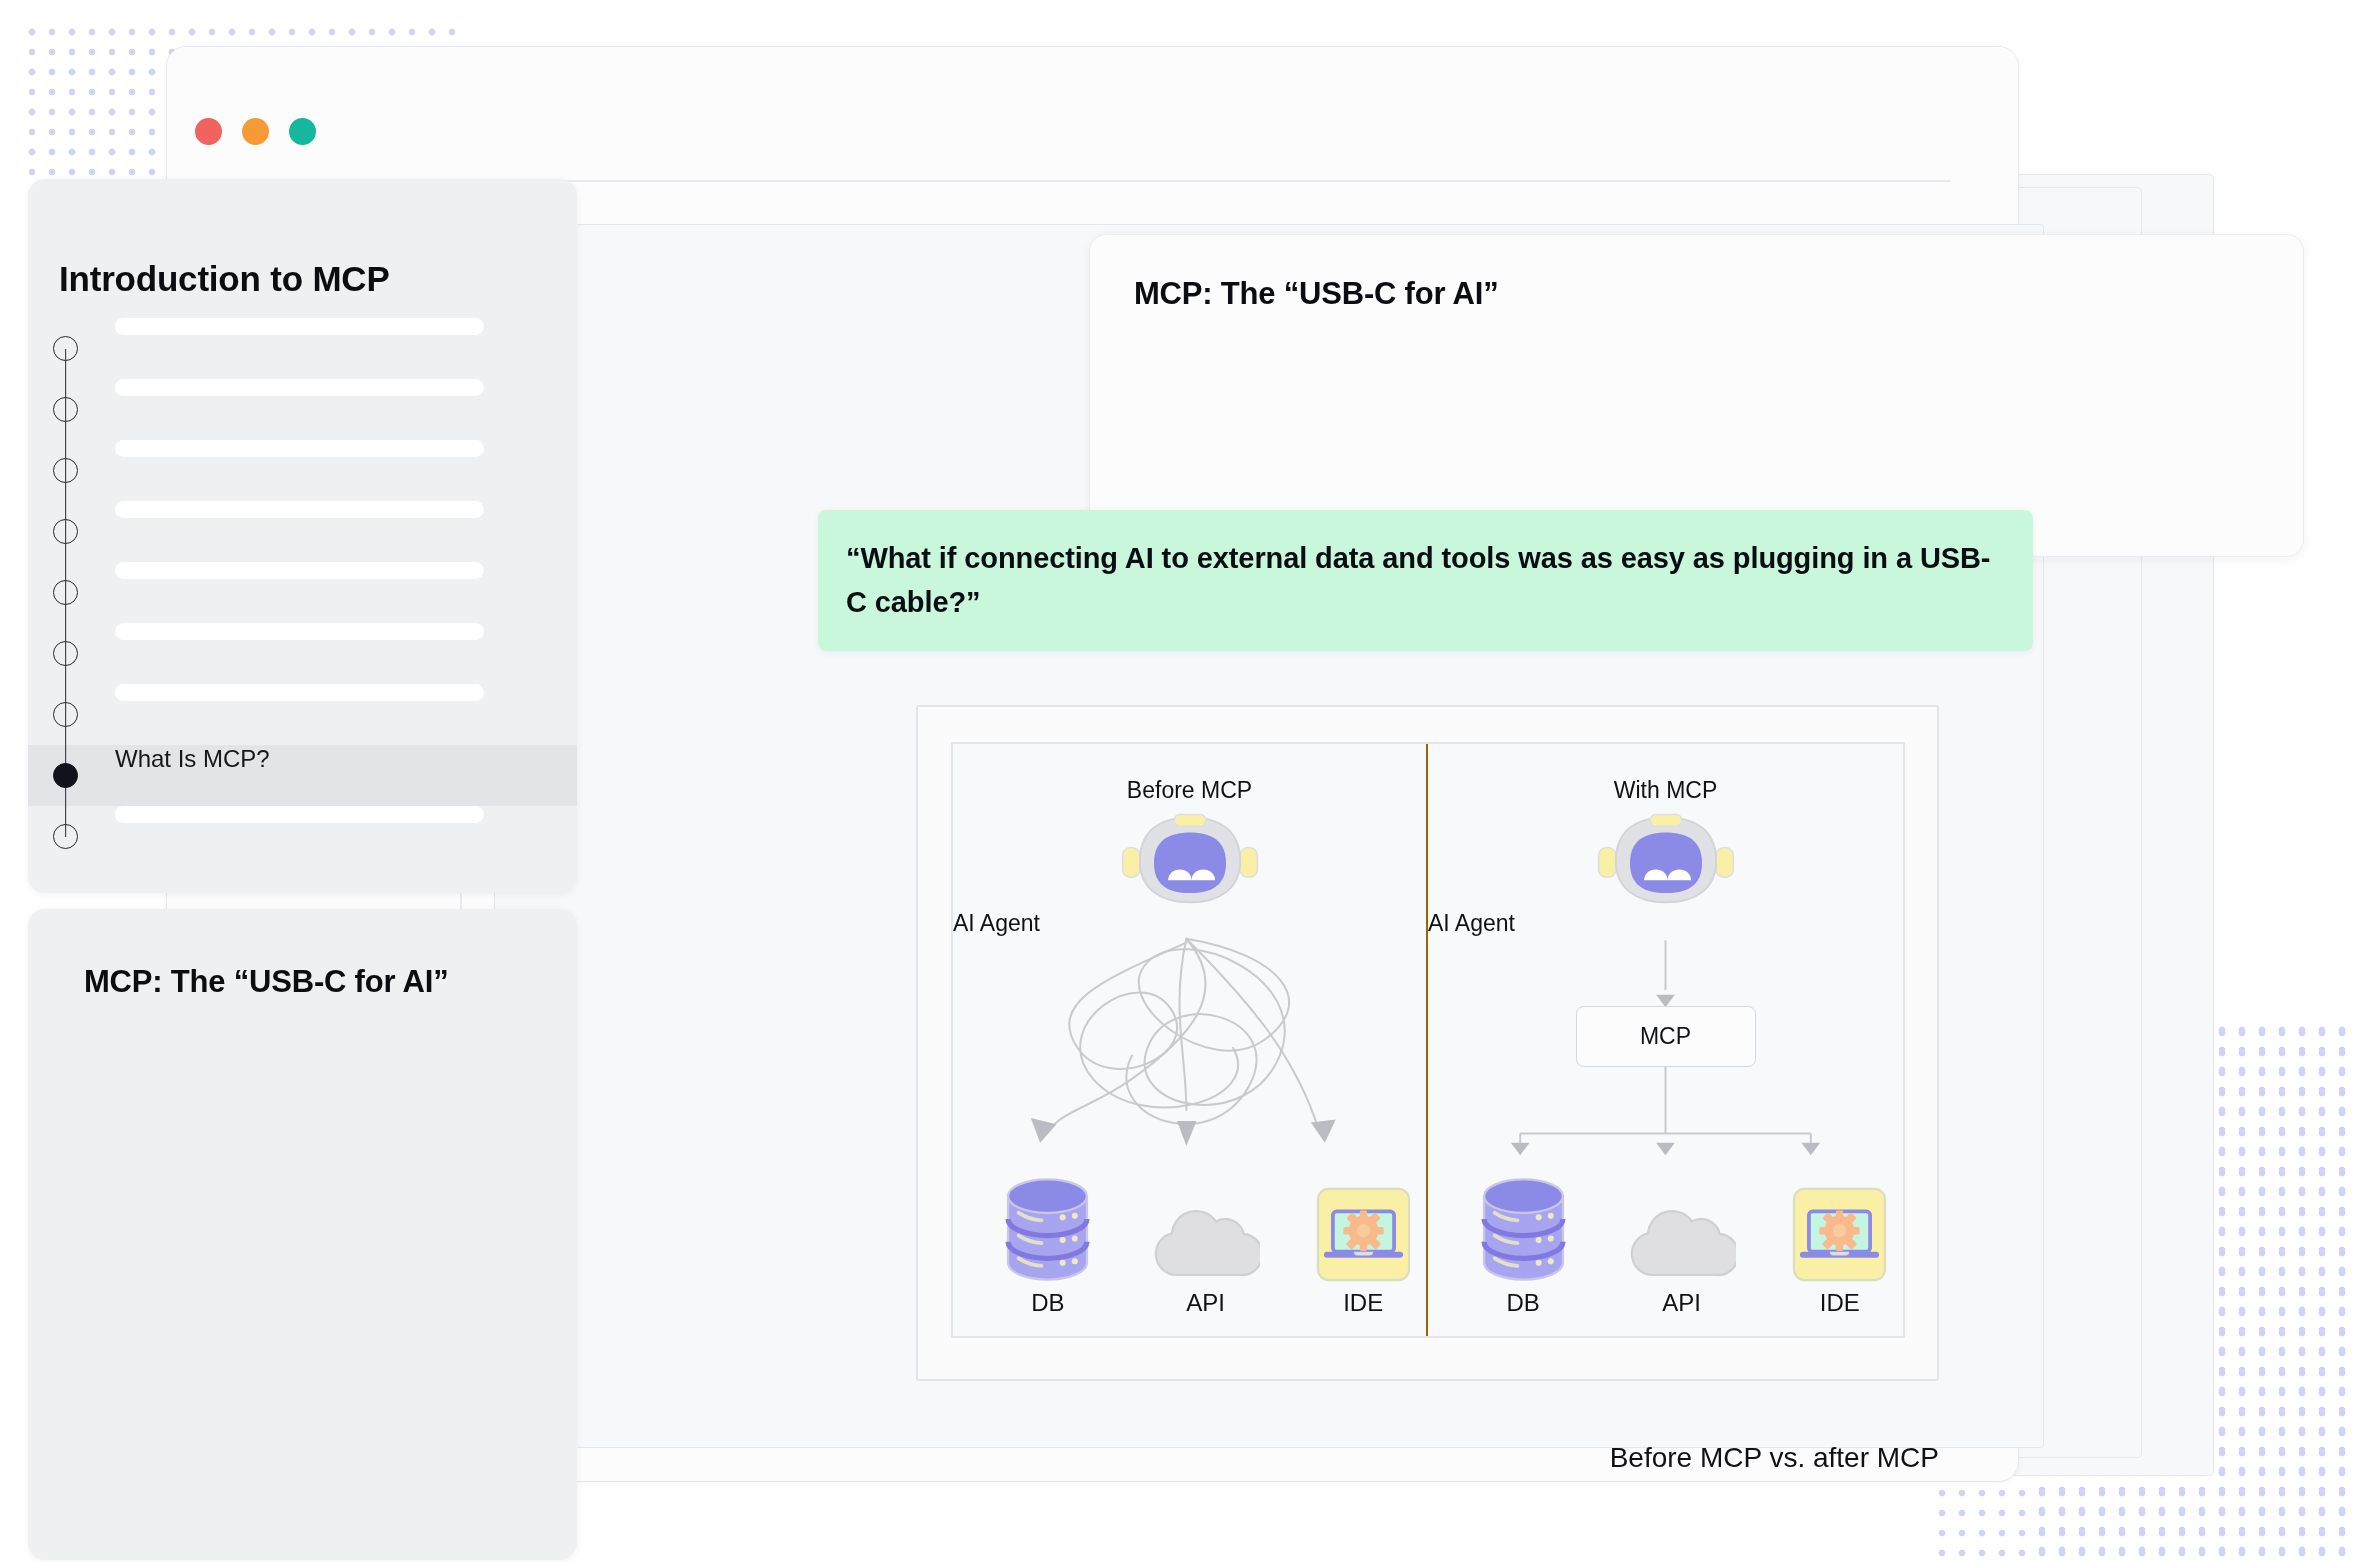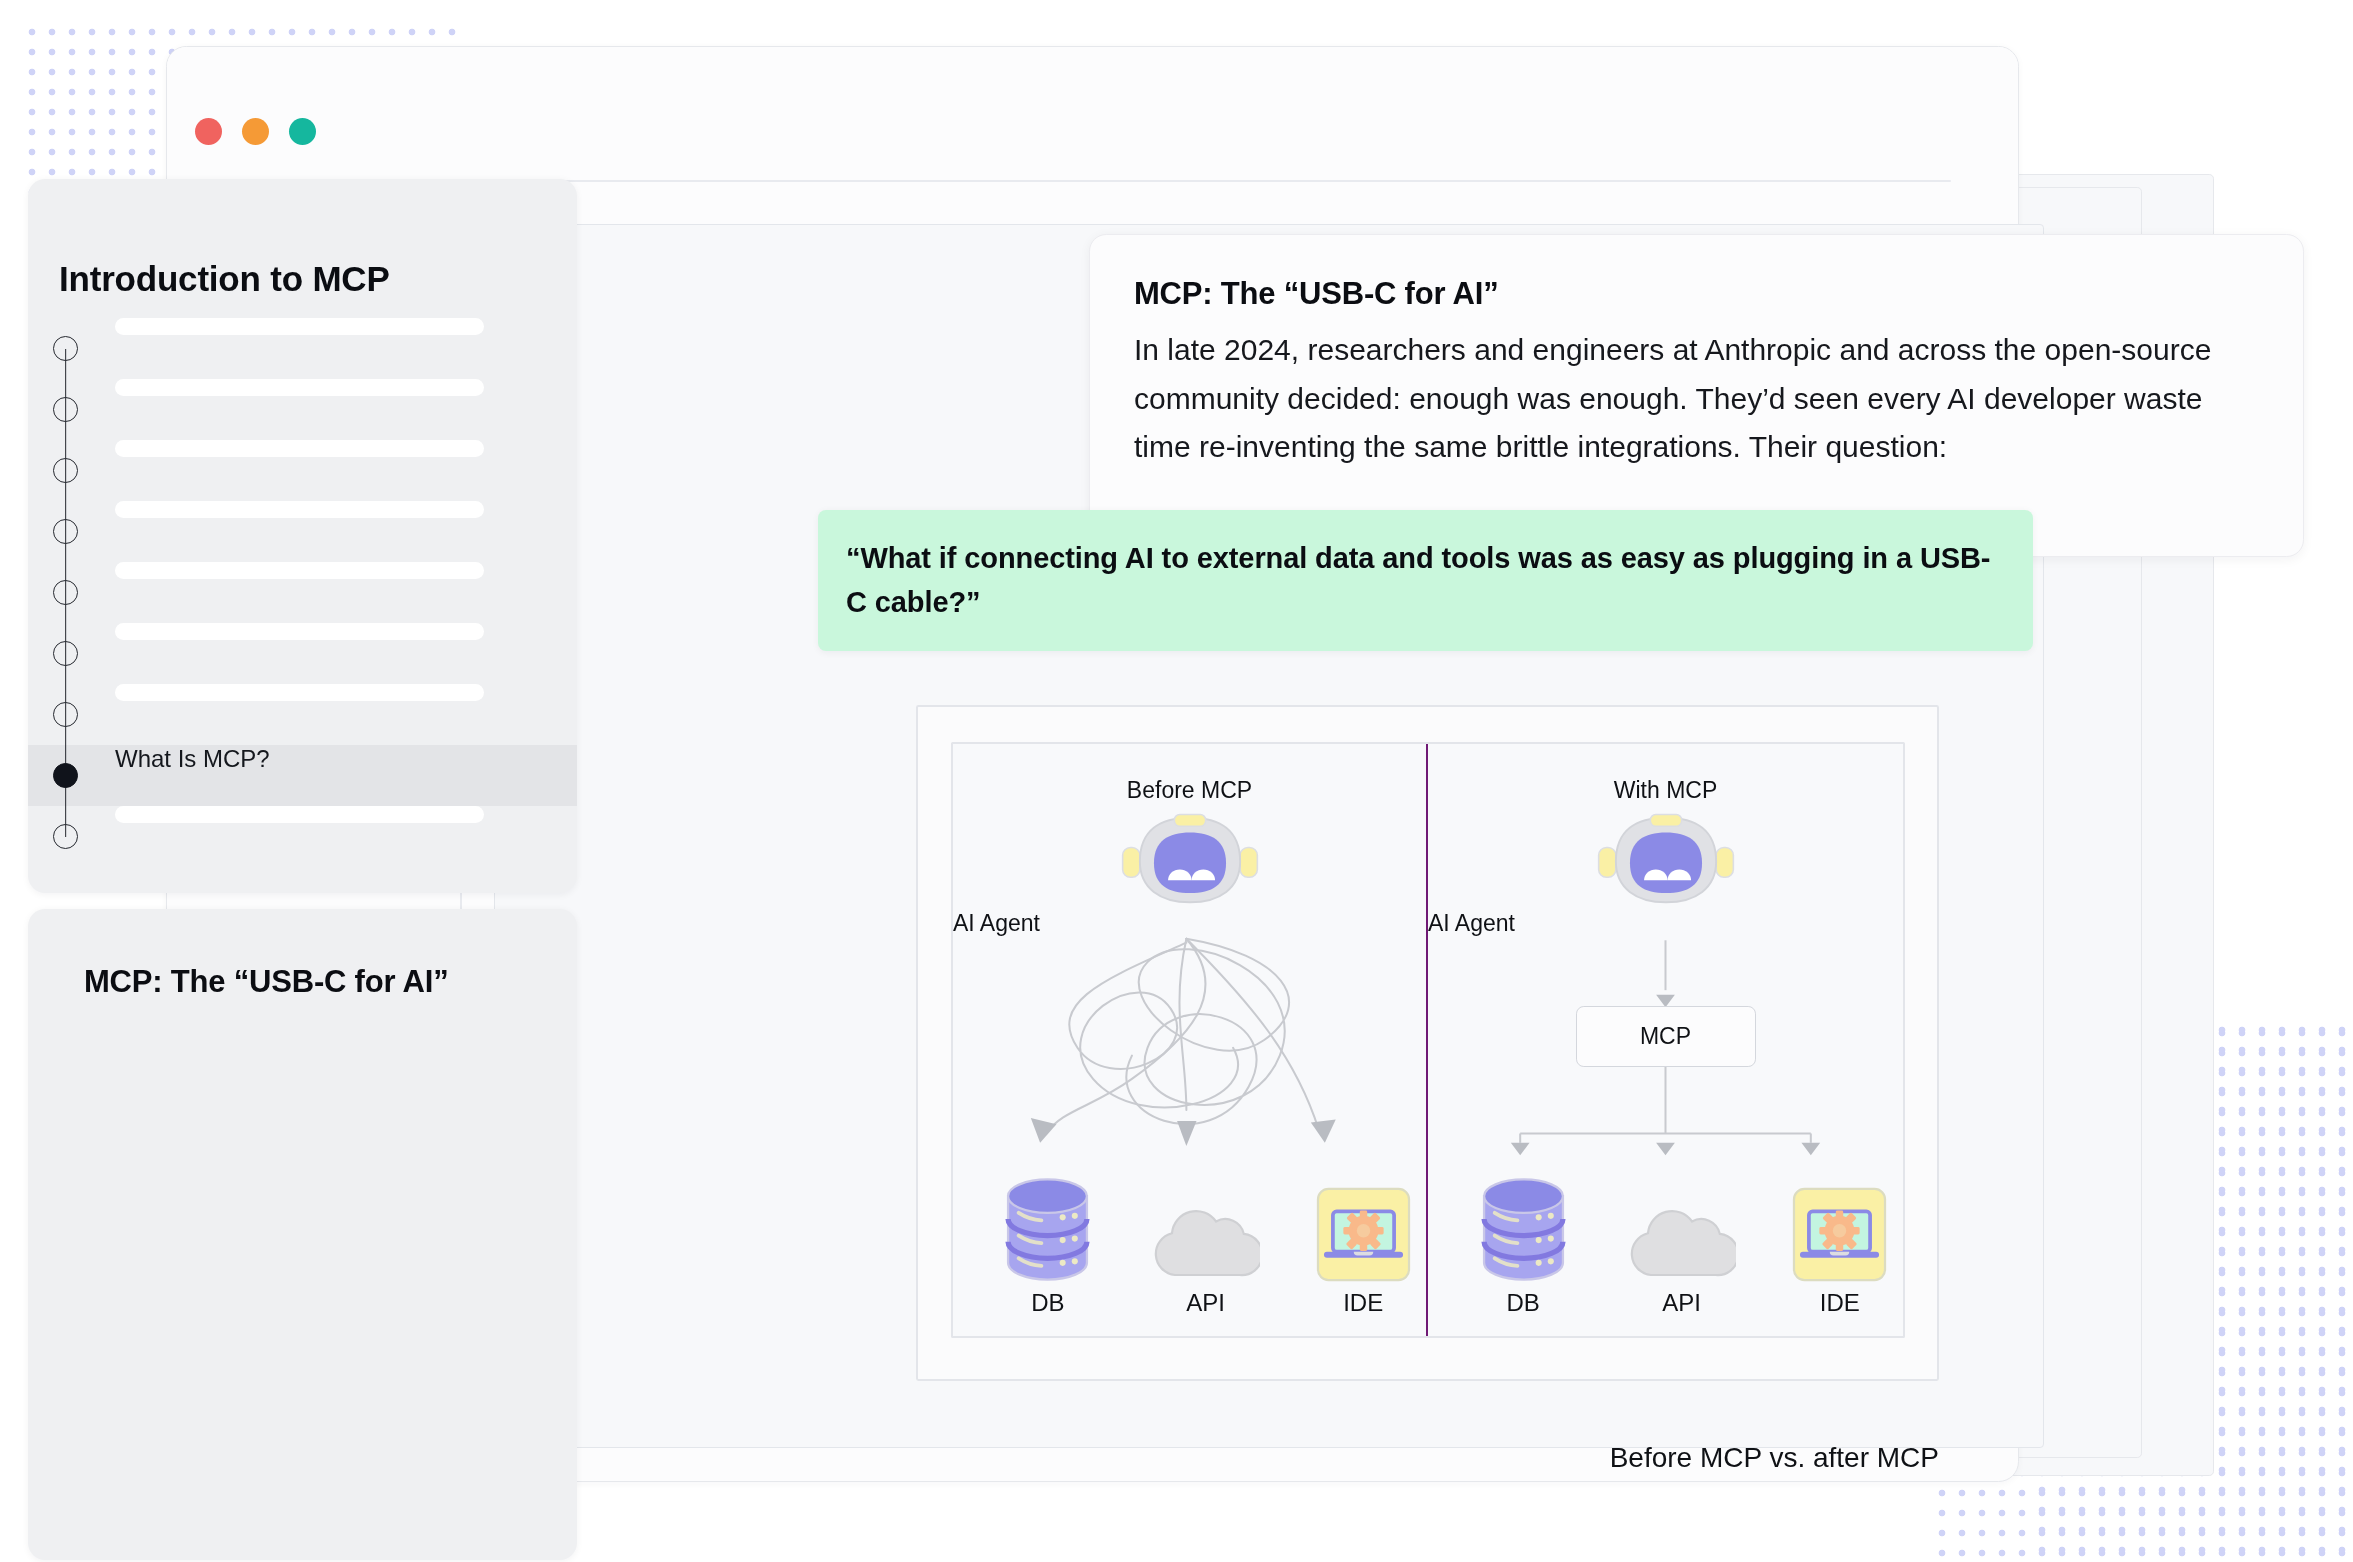--- a/index.html
+++ b/index.html
@@ -119,21 +119,21 @@
   #diagram-inner {
     position: absolute;
     left: 951px; top: 742px;
     width: 954px; height: 596px;
     border: 2px solid #e3e5ea;
     border-radius: 1.6px;
     background: #f8f9fb;
     display: flex;
   }
   .diagram-col { position: relative; width: 50%; height: 100%; }
-  .diagram-col.left { border-right: 2px solid #701a75; }
+  .diagram-col.left { border-right: 2px solid #a16207; }
   .diagram-heading {
     position: absolute; top: 33px; left: 0; width: 100%;
     text-align: center; font-size: 23px; color: #0f1115;
   }
   .agent-wrap {
     position: absolute; top: 69px; left: 50%; transform: translateX(-50%);
     width: 141px; height: 94px;
   }
   .agent-label {
     position: absolute; top: 166px; left: 0; width: 100%;
@@ -230,21 +230,20 @@
     </div>
   </div>
   <div id="titlebar-divider"></div>
   <div id="window-rail"></div>
 </div>
 
 <div id="content-panel"></div>
 
 <div id="article-card">
   <div id="article-title">MCP: The “USB-C for AI”</div>
-  <div id="article-body">In late 2024, researchers and engineers at Anthropic and across the open-source community decided: enough was enough. They’d seen every AI developer waste time re-inventing the same brittle integrations. Their question:</div>
 </div>
 
 <div id="quote-callout">
   <div id="quote-text">“What if connecting AI to external data and tools was as easy as plugging in a USB-C cable?”</div>
 </div>
 
 <div id="diagram-outer"></div>
 <div id="diagram-inner">
 
   <div class="diagram-col left">

